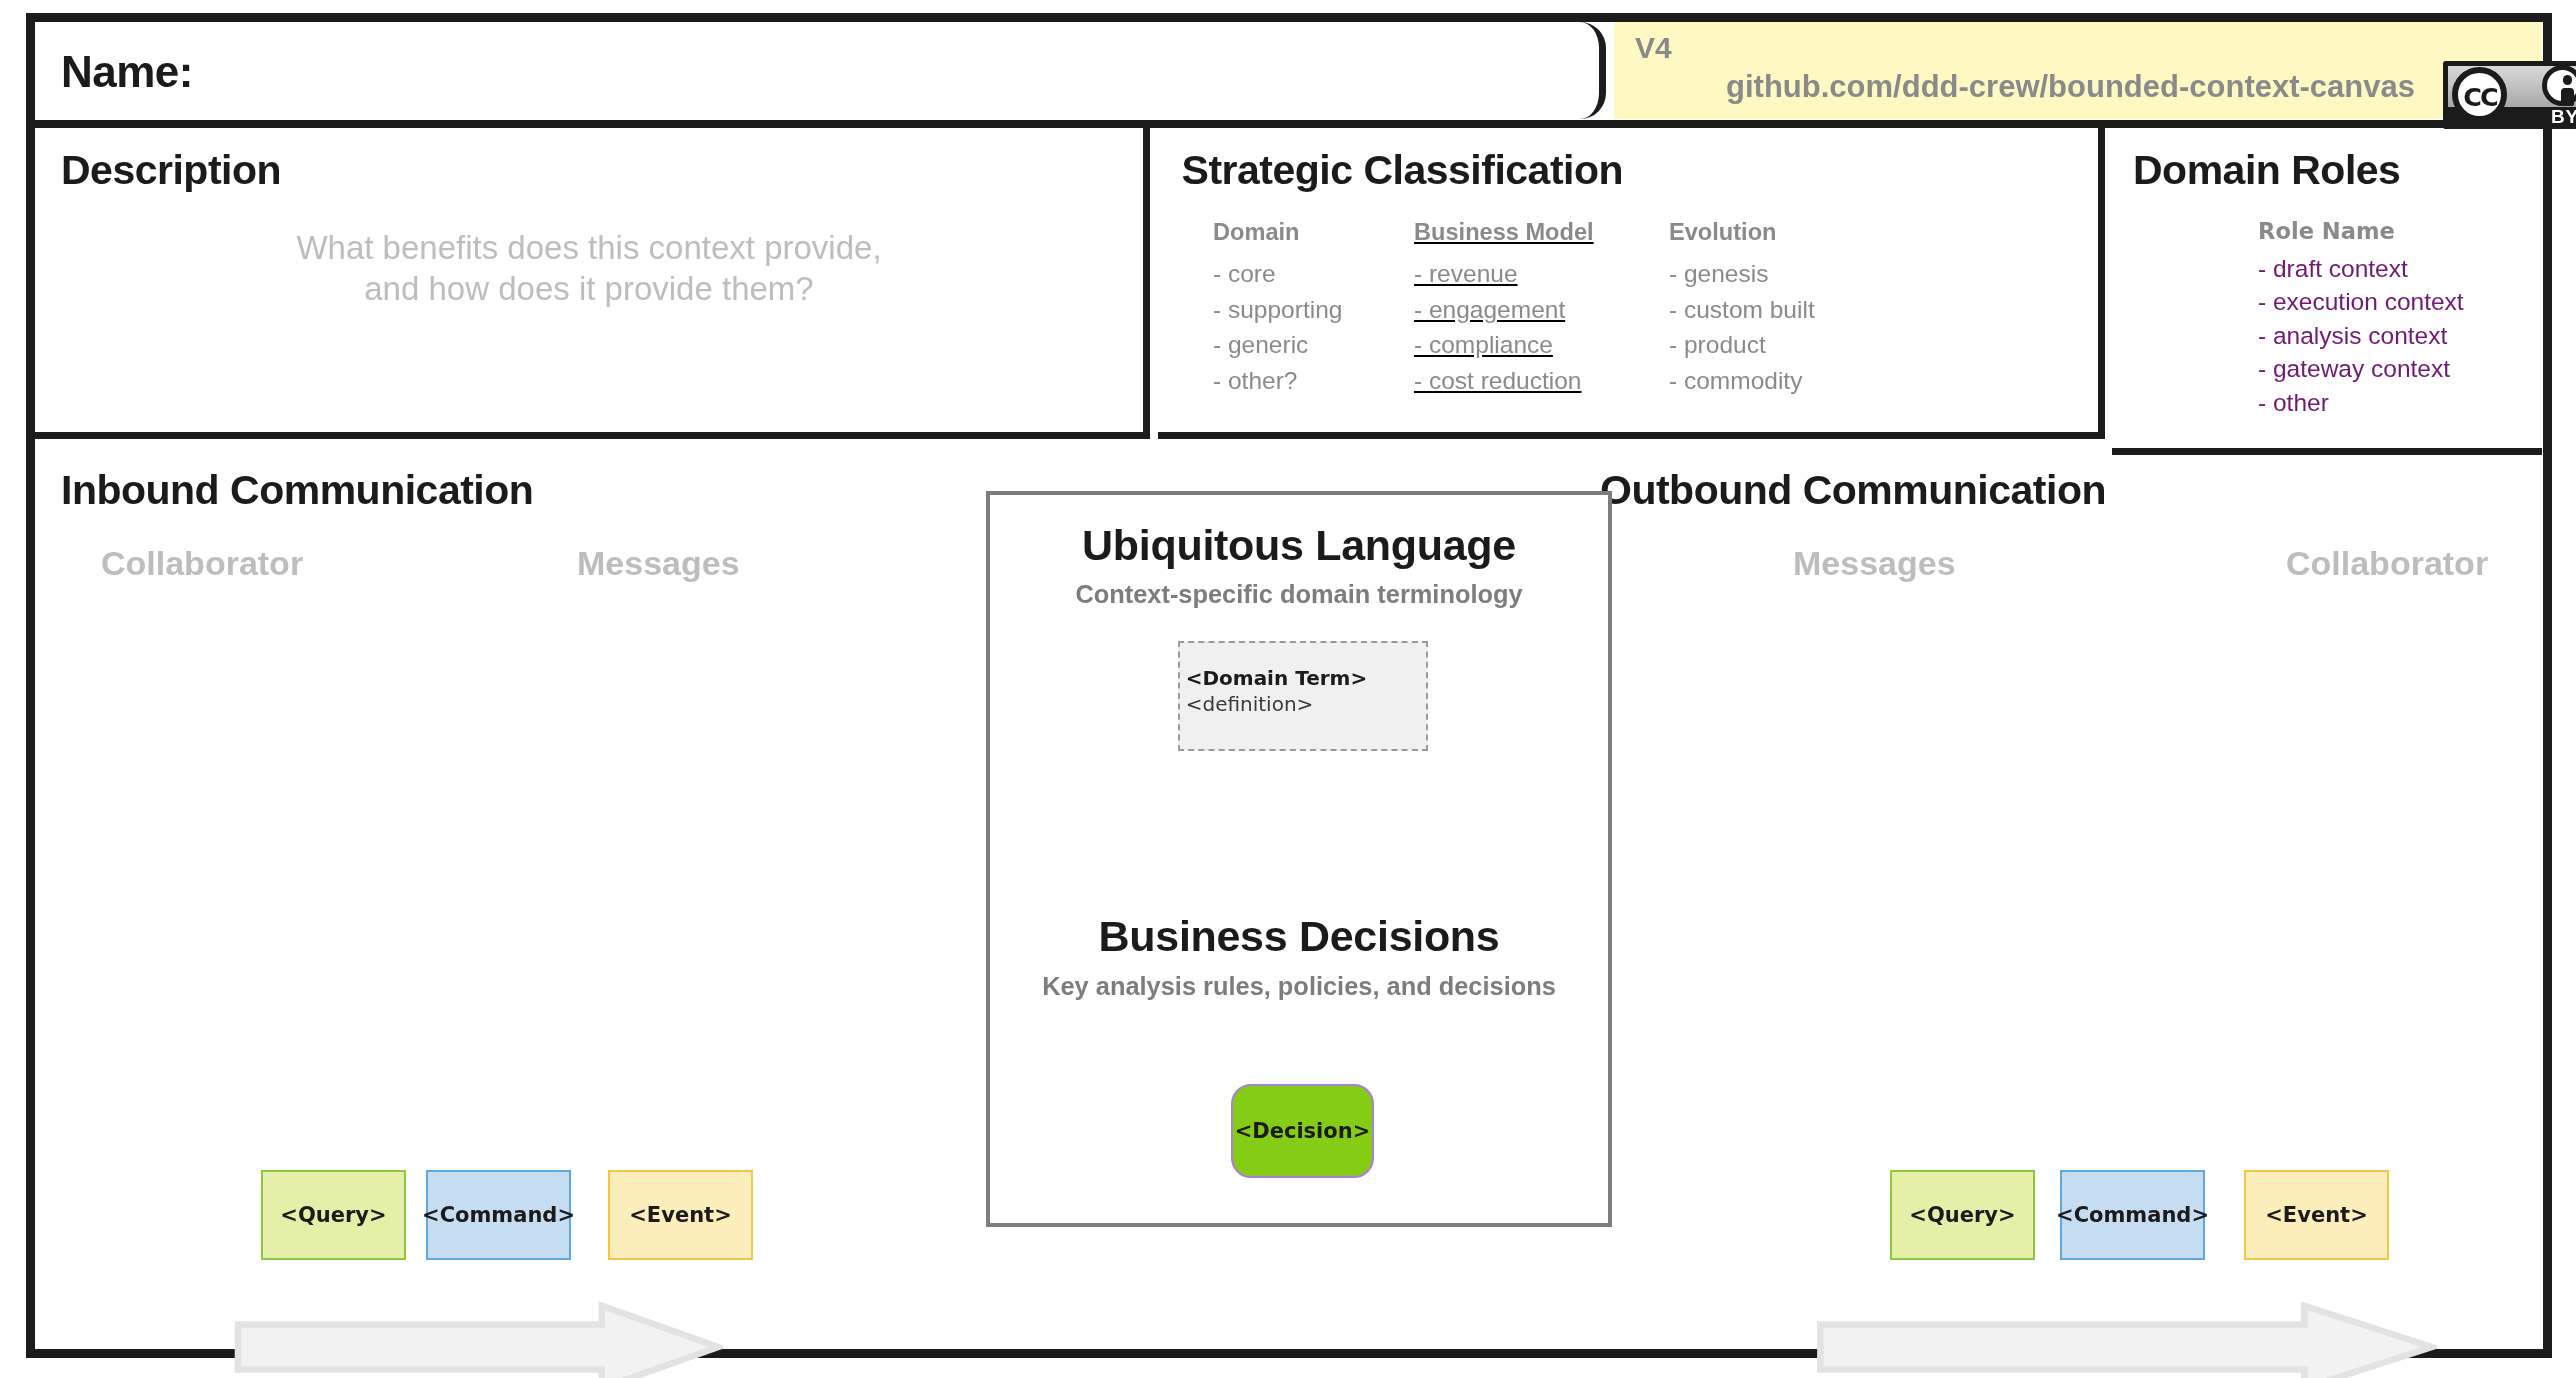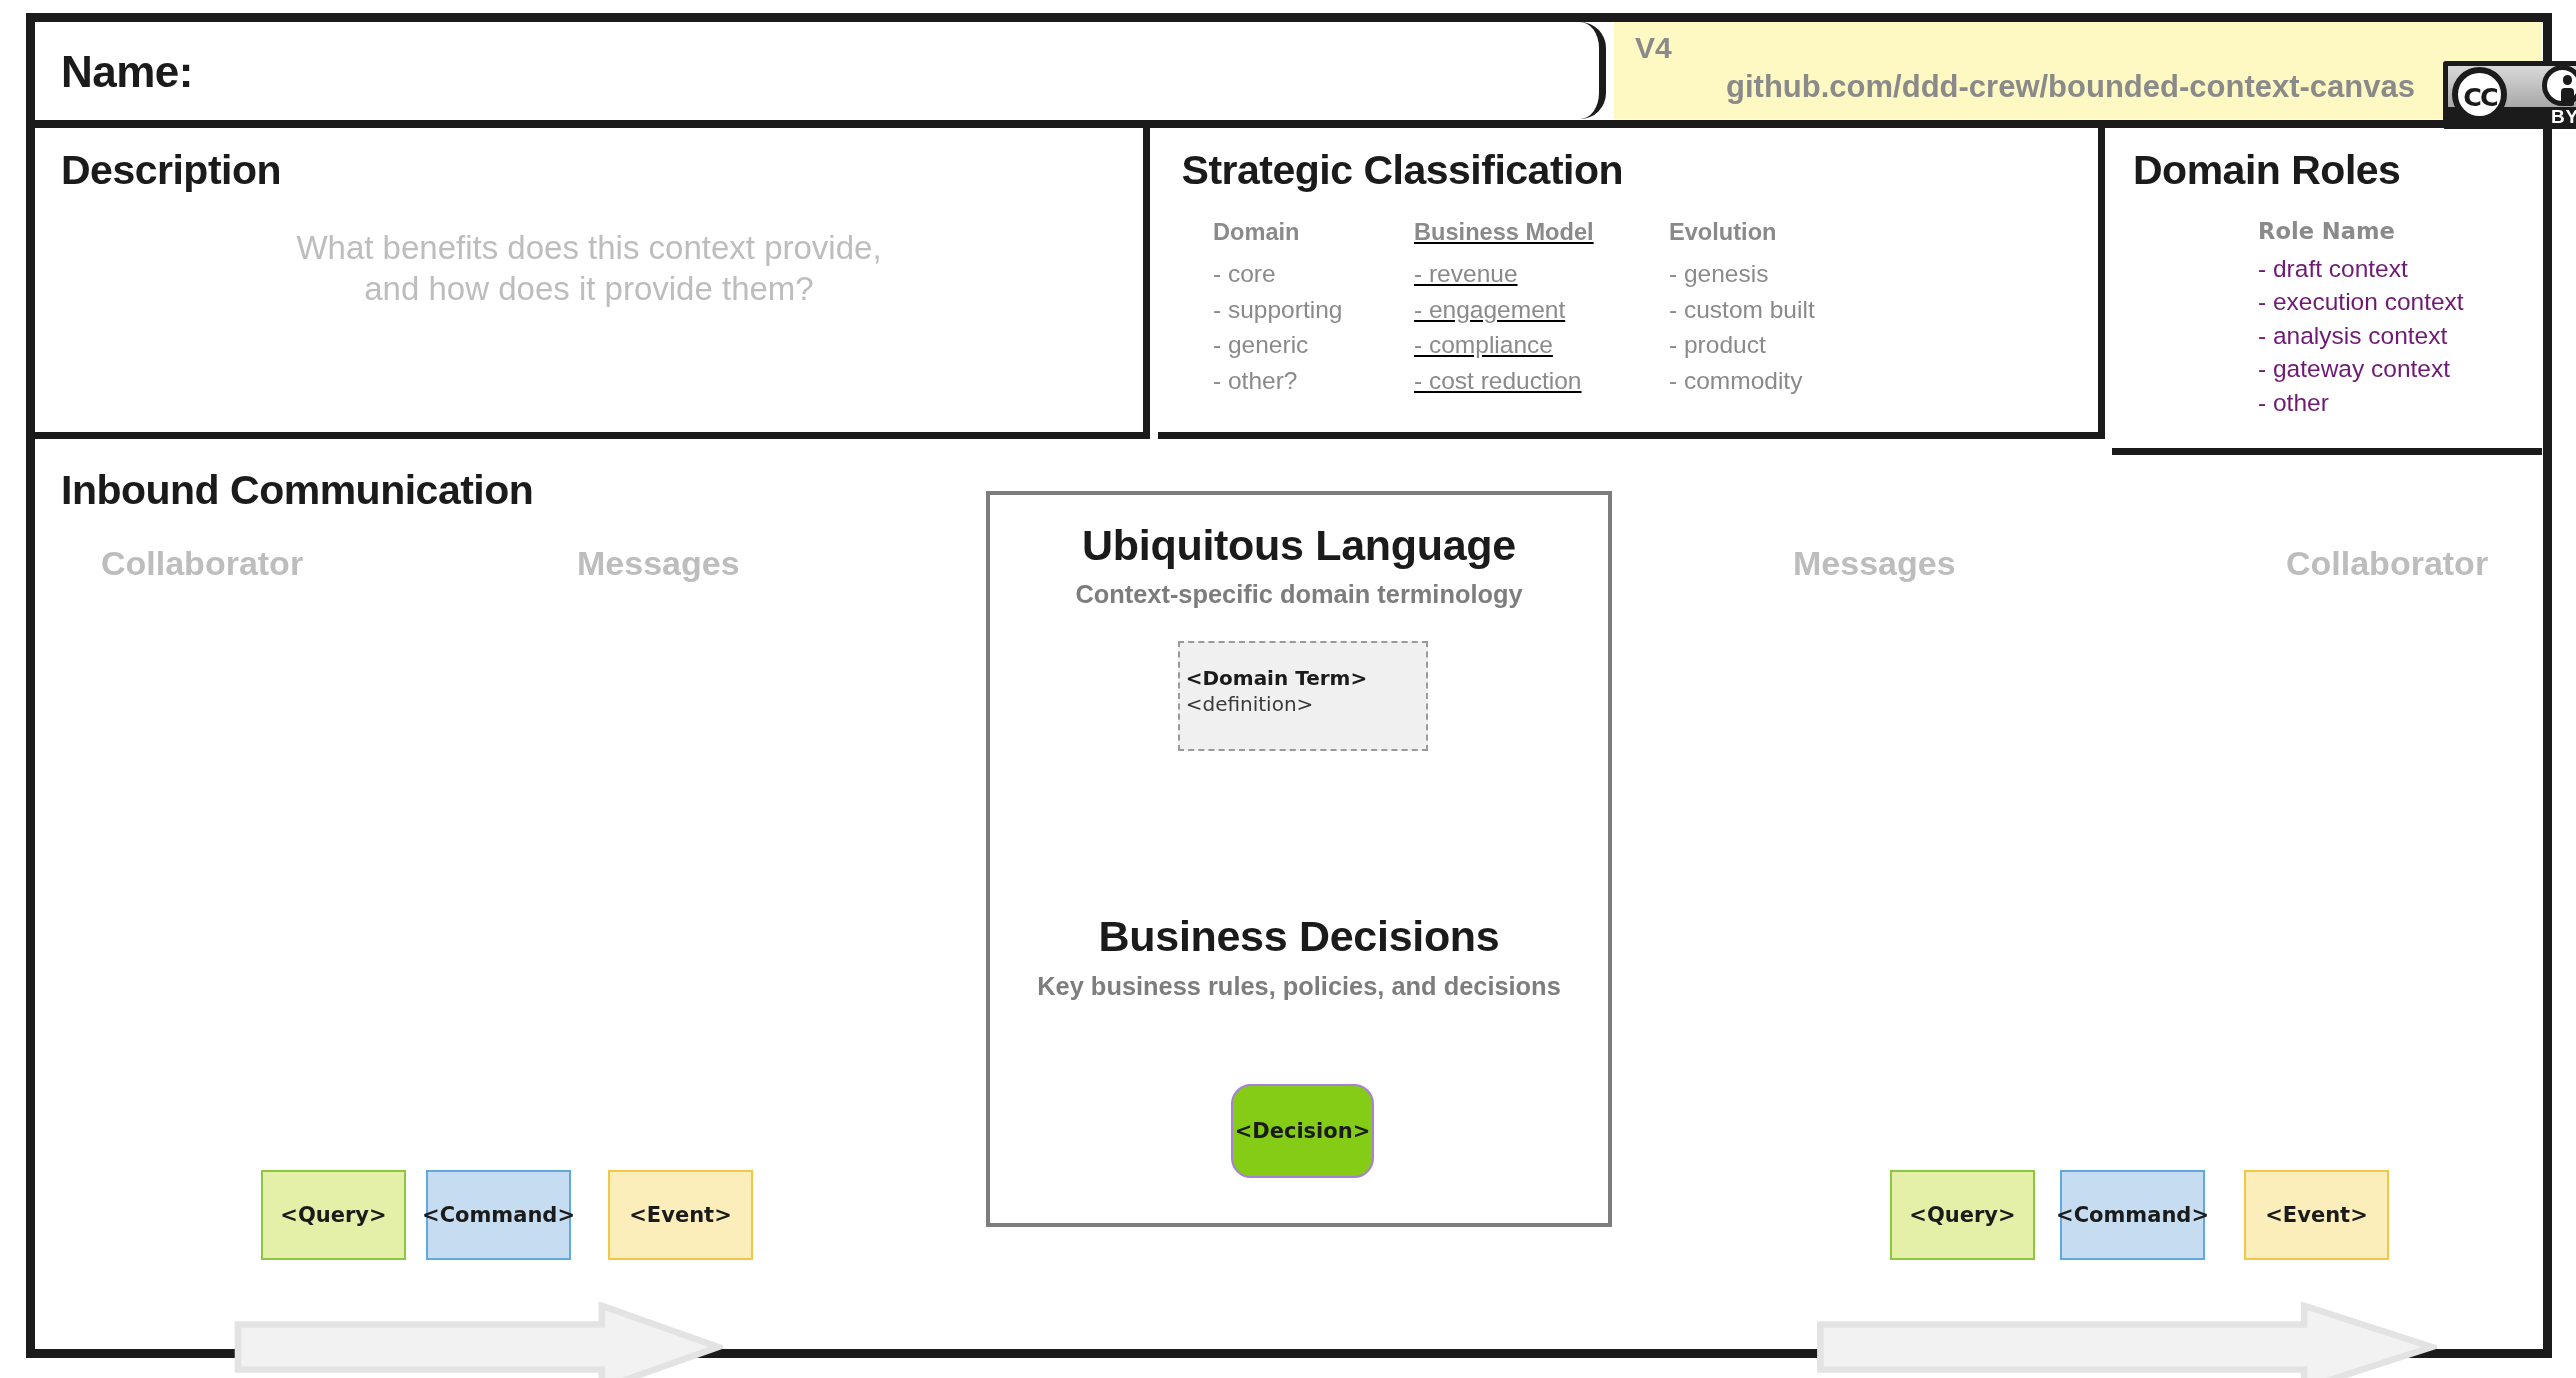--- a/index.html
+++ b/index.html
@@ -358,20 +358,21 @@
     <div id="in-msgs" class="col-caption">Messages</div>
 
     <div id="in-card-query" class="card query">&lt;Query&gt;</div>
     <div id="in-card-command" class="card command">&lt;Command&gt;</div>
     <div id="in-card-event" class="card event">&lt;Event&gt;</div>
 
     <svg id="in-arrow" class="arrow" width="490" height="90" viewBox="0 0 520 96">
       <polygon points="4,24 392,24 392,4 516,48 392,92 392,72 4,72" fill="#f2f2f2" stroke="#e3e3e3" stroke-width="7"></polygon>
     </svg>
 
+    <div id="outbound-title" class="panel-title">Outbound Communication</div>
     <div id="out-msgs" class="col-caption">Messages</div>
     <div id="out-collab" class="col-caption">Collaborator</div>
 
     <div id="out-card-query" class="card query">&lt;Query&gt;</div>
     <div id="out-card-command" class="card command">&lt;Command&gt;</div>
     <div id="out-card-event" class="card event">&lt;Event&gt;</div>
 
     <svg id="out-arrow" class="arrow" width="622" height="90" viewBox="0 0 660 96">
       <polygon points="4,24 520,24 520,4 656,48 520,92 520,72 4,72" fill="#f2f2f2" stroke="#e3e3e3" stroke-width="7"></polygon>
     </svg>
@@ -379,20 +380,20 @@
     <div id="center-panel">
       <div id="ul-title">Ubiquitous Language</div>
       <div id="ul-sub">Context-specific domain terminology</div>
 
       <div id="domain-term-box">
         <div class="term">&lt;Domain Term&gt;</div>
         <div class="defn">&lt;definition&gt;</div>
       </div>
 
       <div id="bd-title">Business Decisions</div>
-      <div id="bd-sub">Key business rules, policies, and decisions</div>
+      <div id="bd-sub">Key analysis rules, policies, and decisions</div>
 
       <div id="decision-card" class="card decision" style="left:241px; top:589px;">&lt;Decision&gt;</div>
     </div>
   </div>
 
 </div>
 
 
 </body></html>

